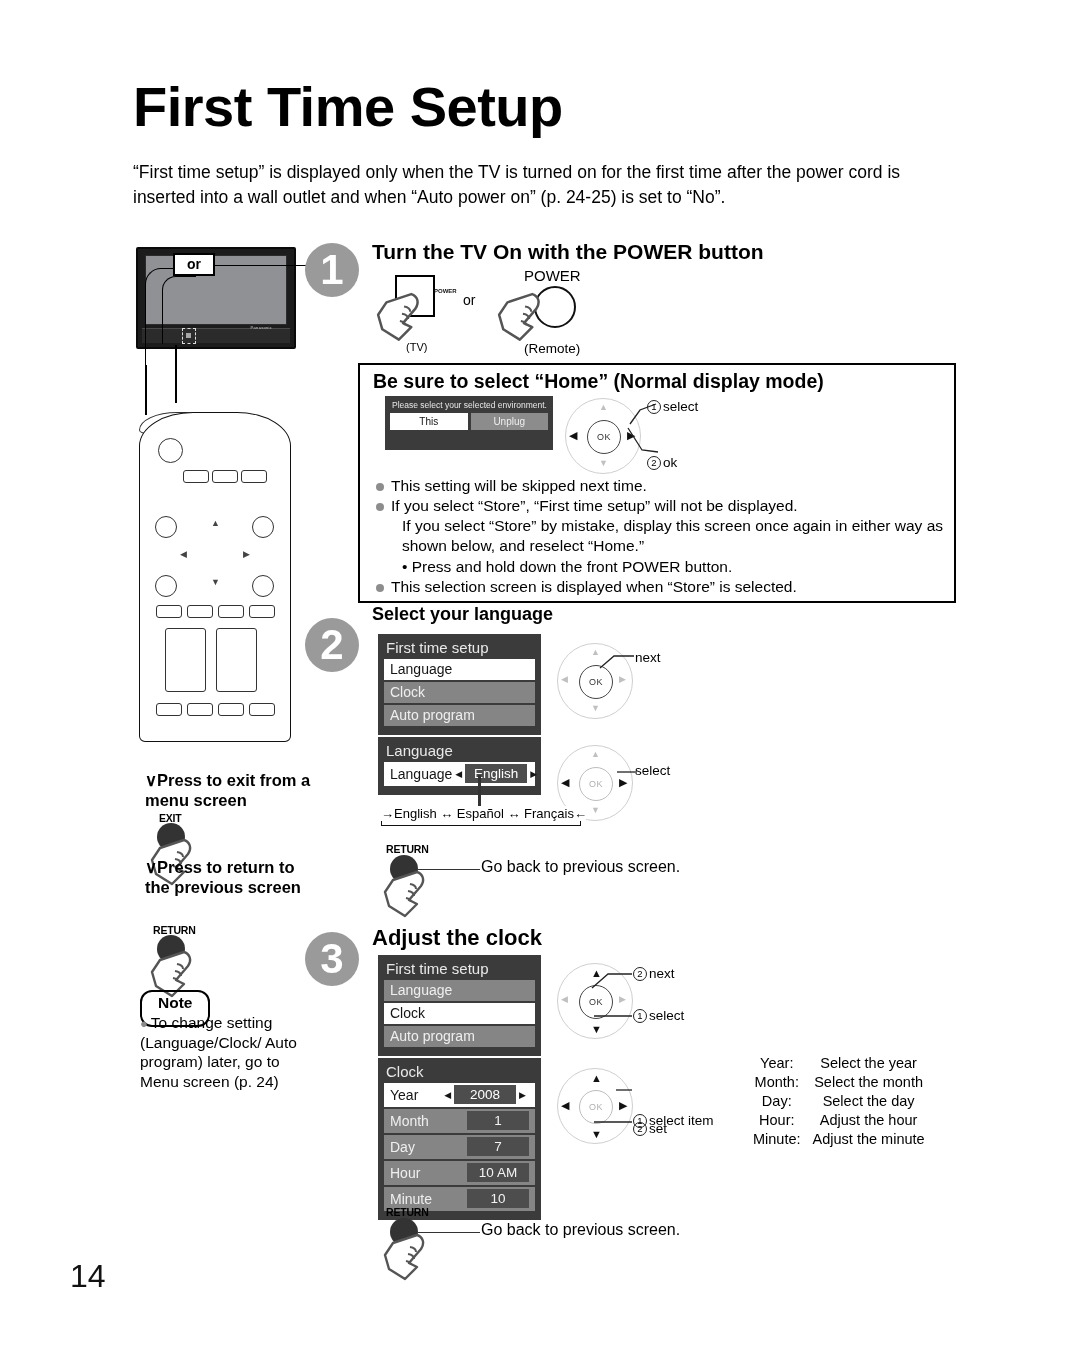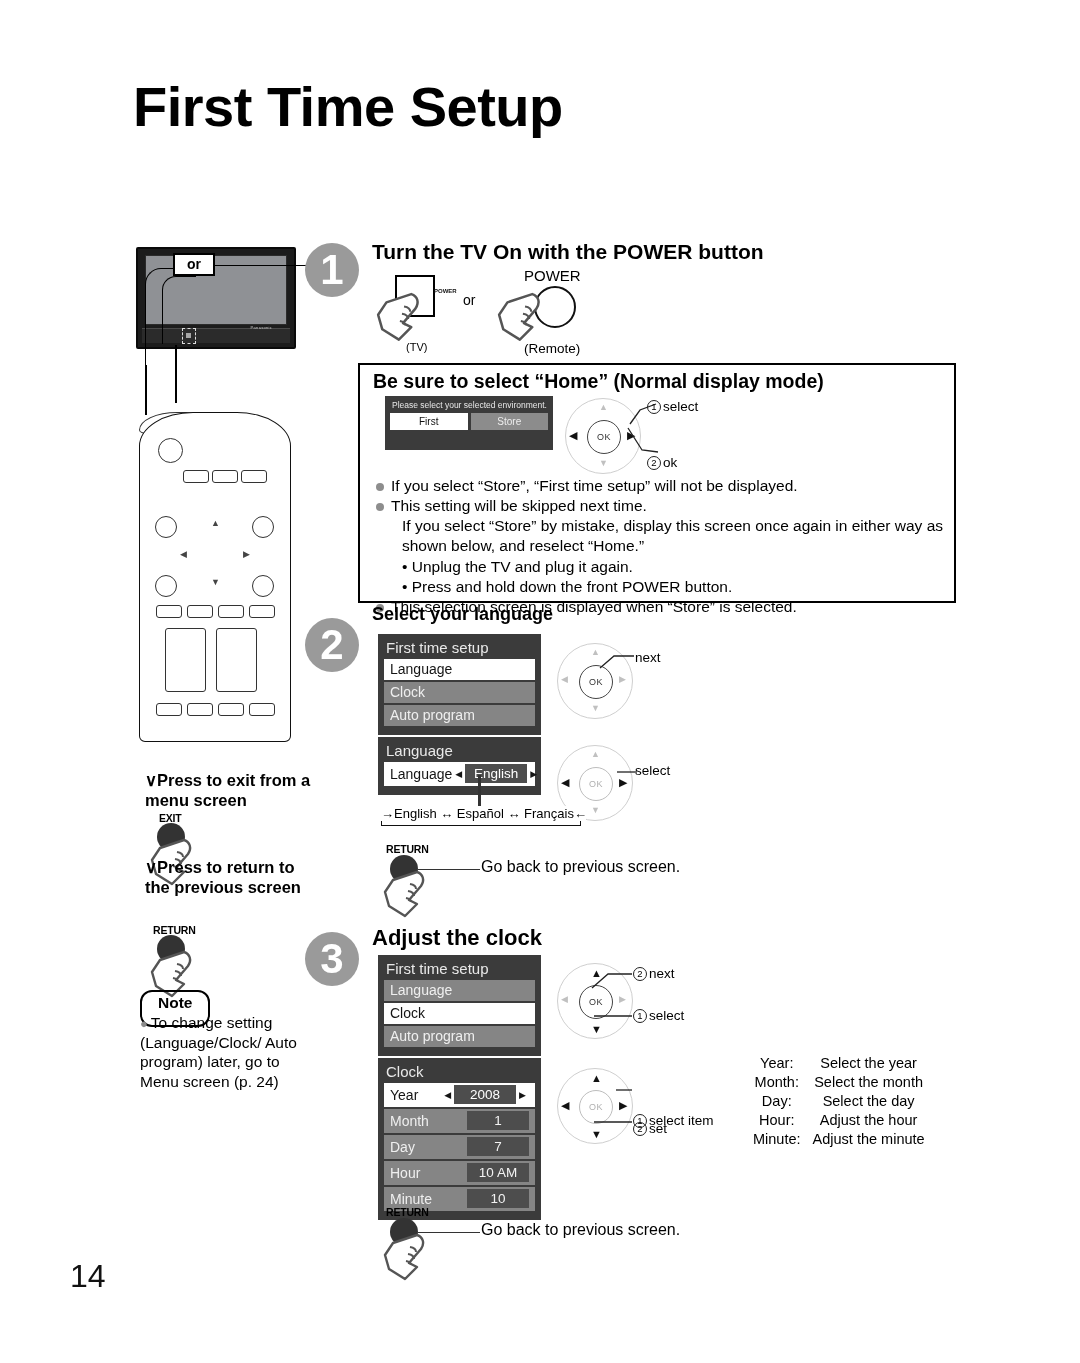--- a/index.html
+++ b/index.html
@@ -476,20 +476,21 @@
     margin-right: 2px;
     vertical-align: 1px;
   }
 </style>
 </head>
 <body>
 
 <div class="page">
 
   <div id="page-title">First Time Setup</div>
+  <div id="intro-paragraph">“First time setup” is displayed only when the TV is turned on for the first time after the power cord is inserted into a wall outlet and when “Auto power on” (p. 24-25) is set to “No”.</div>
 
   <div id="tv-illustration">
     <div id="tv-screen"></div>
     <div id="tv-bezel-bottom"></div>
     <div id="tv-brand">Panasonic</div>
     <div id="tv-power-marker"></div>
   </div>
   <div id="or-badge">or</div>
   <div id="lead-main"></div>
   <div id="lead-curve-1"></div>
@@ -565,45 +566,44 @@
   </svg>
   <div id="tv-caption">(TV)</div>
   <div id="remote-caption">(Remote)</div>
 
   <div id="home-box"></div>
   <div id="home-heading">Be sure to select “Home” (Normal display mode)</div>
 
   <div id="osd-home">
     <div id="osd-home-title">Please select your selected environment.</div>
     <div id="osd-home-buttons">
-      <div id="osd-btn-home">First</div>
-      <div id="osd-btn-store">Store</div>
+      <div id="osd-btn-home">This</div>
+      <div id="osd-btn-store">Unplug</div>
     </div>
   </div>
 
   <div class="dpad-diagram" id="home-dpad">
     <div class="dpad-ring"></div>
     <div class="dpad-ok">OK</div>
     <div class="dpad-arrow dp-u">▲</div>
     <div class="dpad-arrow dp-d">▼</div>
     <div class="dpad-arrow dp-l dark">◀</div>
     <div class="dpad-arrow dp-r dark">▶</div>
   </div>
   <svg style="position:absolute;left:620px;top:398px;" width="40" height="62">
     <path d="M36 6 L20 12 L10 26" stroke="#222" stroke-width="1.3" fill="none"></path>
     <path d="M8 30 L22 52 L38 54" stroke="#222" stroke-width="1.3" fill="none"></path>
   </svg>
   <div class="callout" id="home-callout-1"><span class="circ-num">1</span><span>select</span></div>
   <div class="callout" id="home-callout-2"><span class="circ-num">2</span><span>ok</span></div>
 
   <div id="home-bullets">
+    <div class="li">This setting will be skipped next time.</div>
     <div class="li">If you select “Store”, “First time setup” will not be displayed.</div>
-    <div class="li">This setting will be skipped next time.</div>
     <div class="sub">If you select “Store” by mistake, display this screen once again in either way as shown below, and reselect “Home.”</div>
-    <div class="sub">• Unplug the TV and plug it again.</div>
     <div class="sub">• Press and hold down the front POWER button.</div>
     <div class="li">This selection screen is displayed when “Store” is selected.</div>
   </div>
 
   <div class="step-circle" id="step2-circle">2</div>
   <div class="step-heading" id="step2-heading">Select your language</div>
 
   <div class="osd" id="osd-fts-1">
     <div class="osd-title">First time setup</div>
     <div class="osd-row sel">

